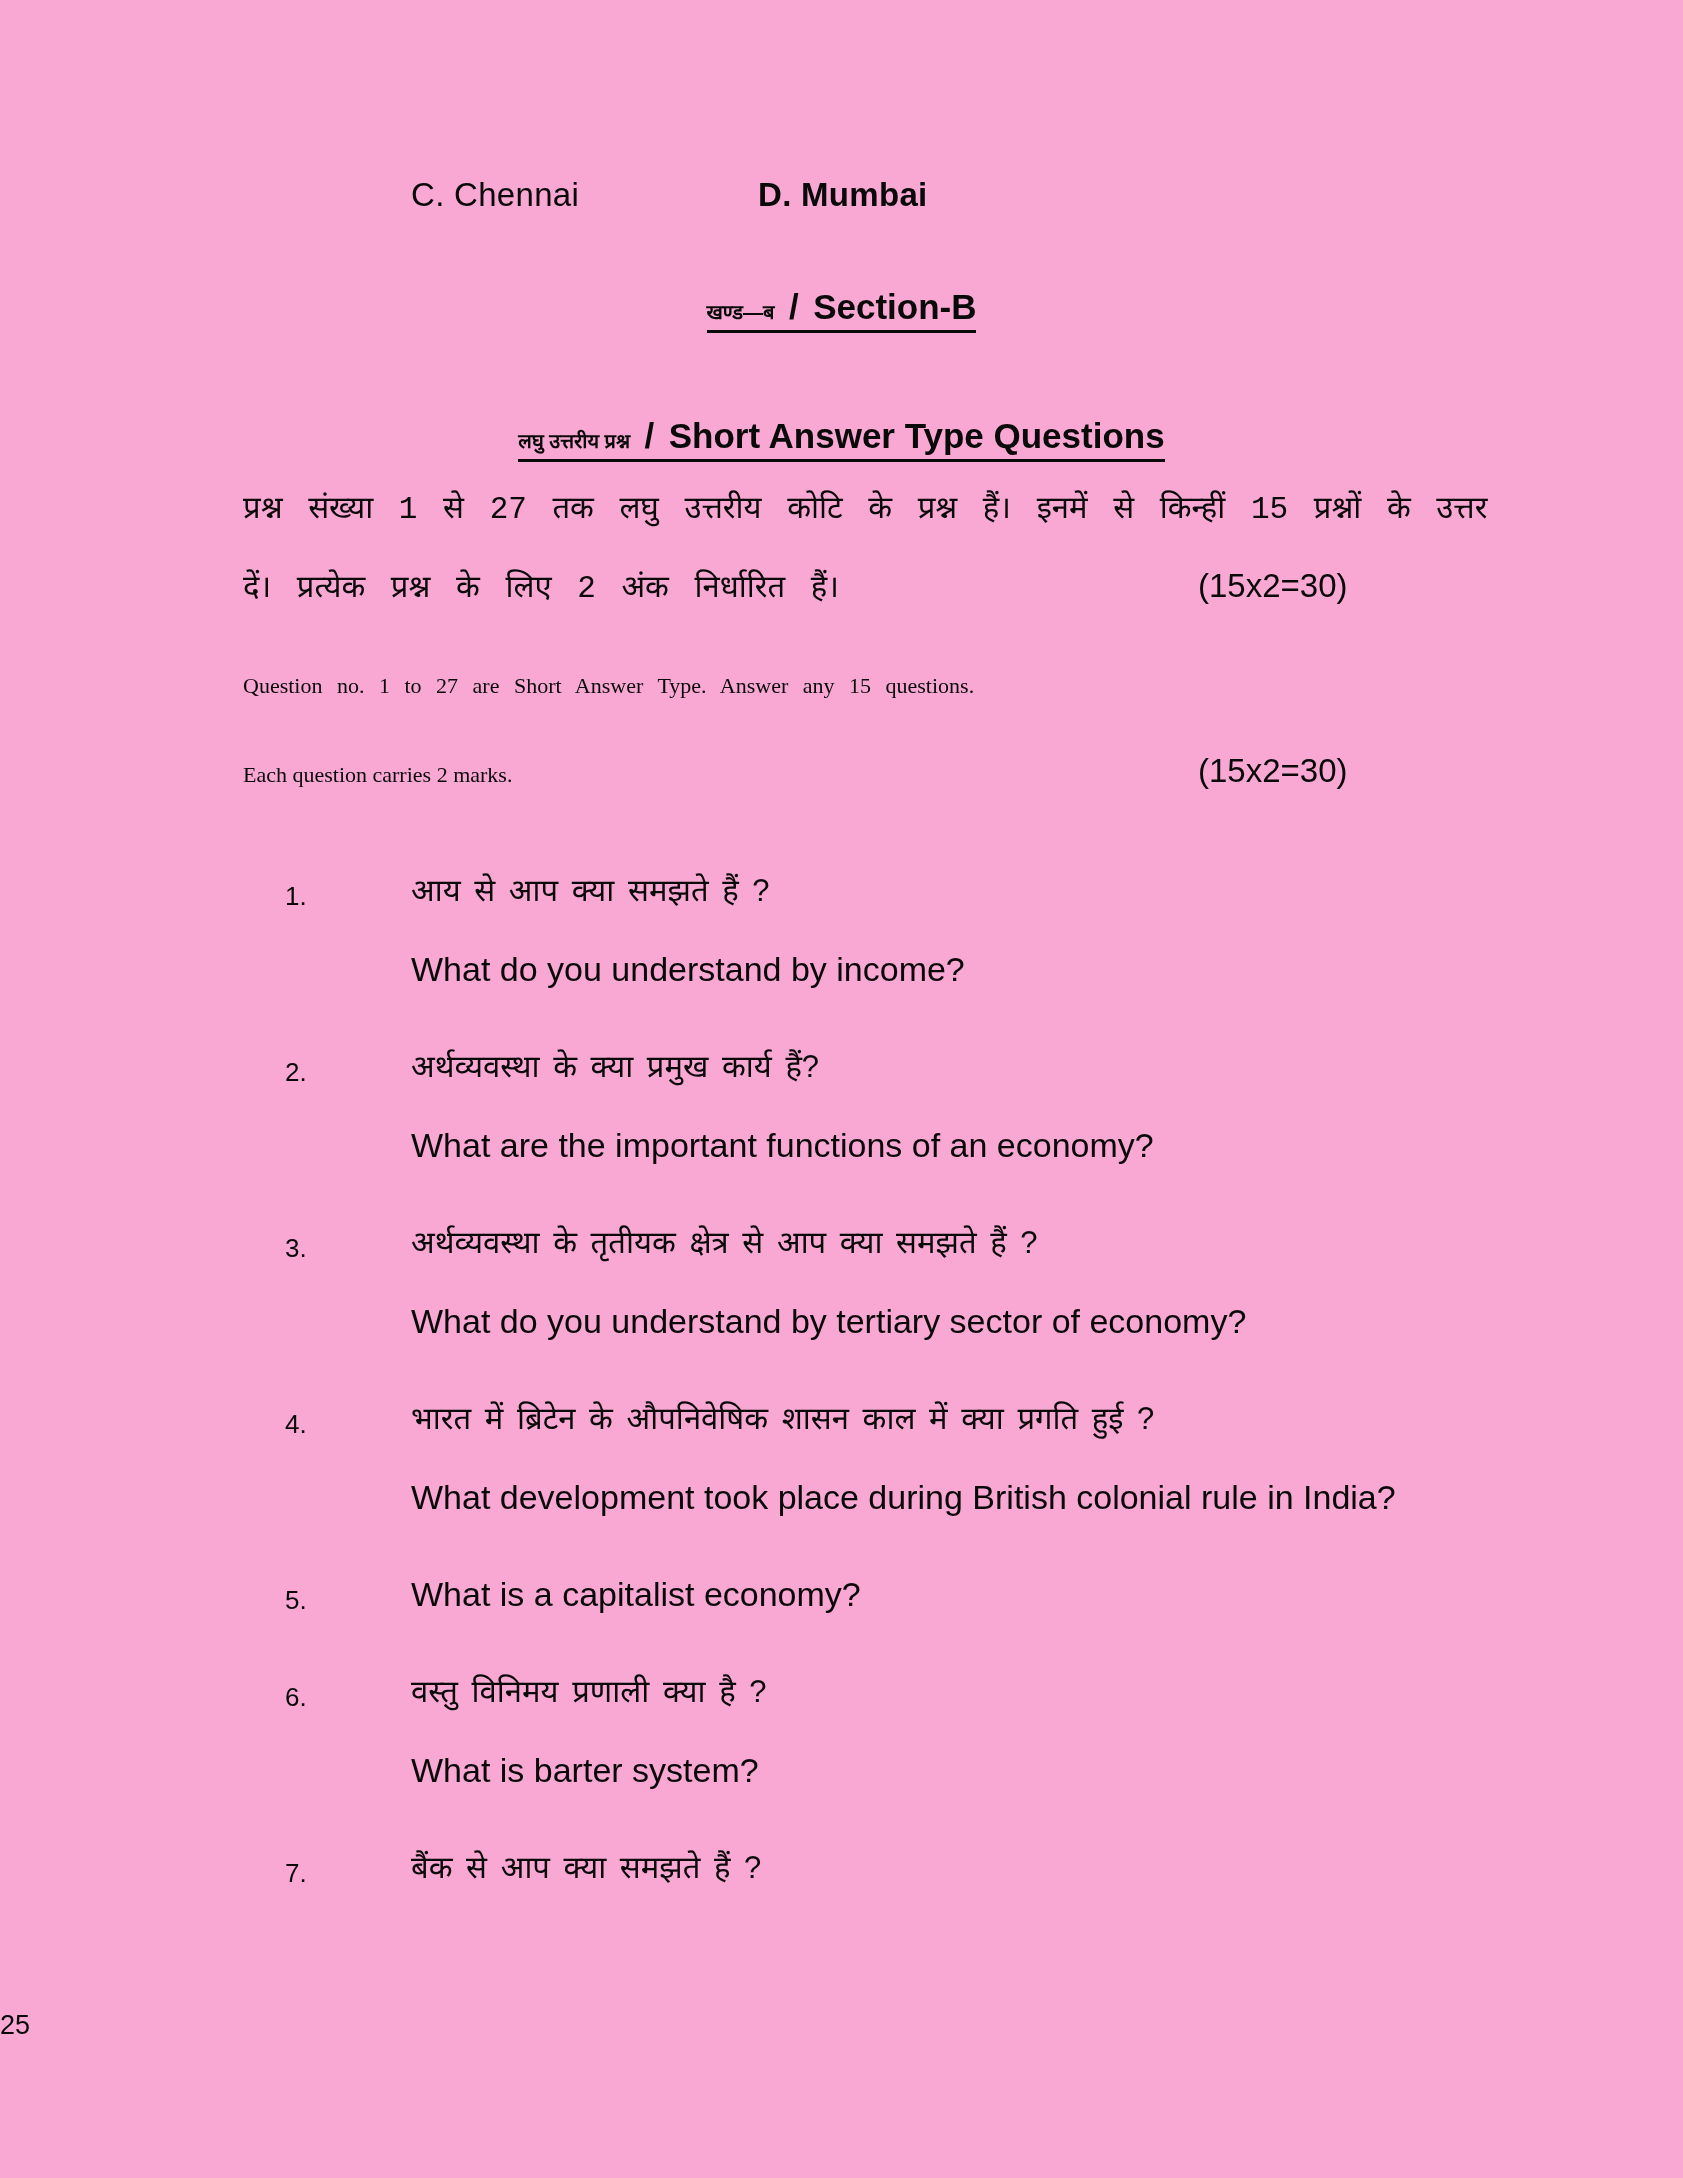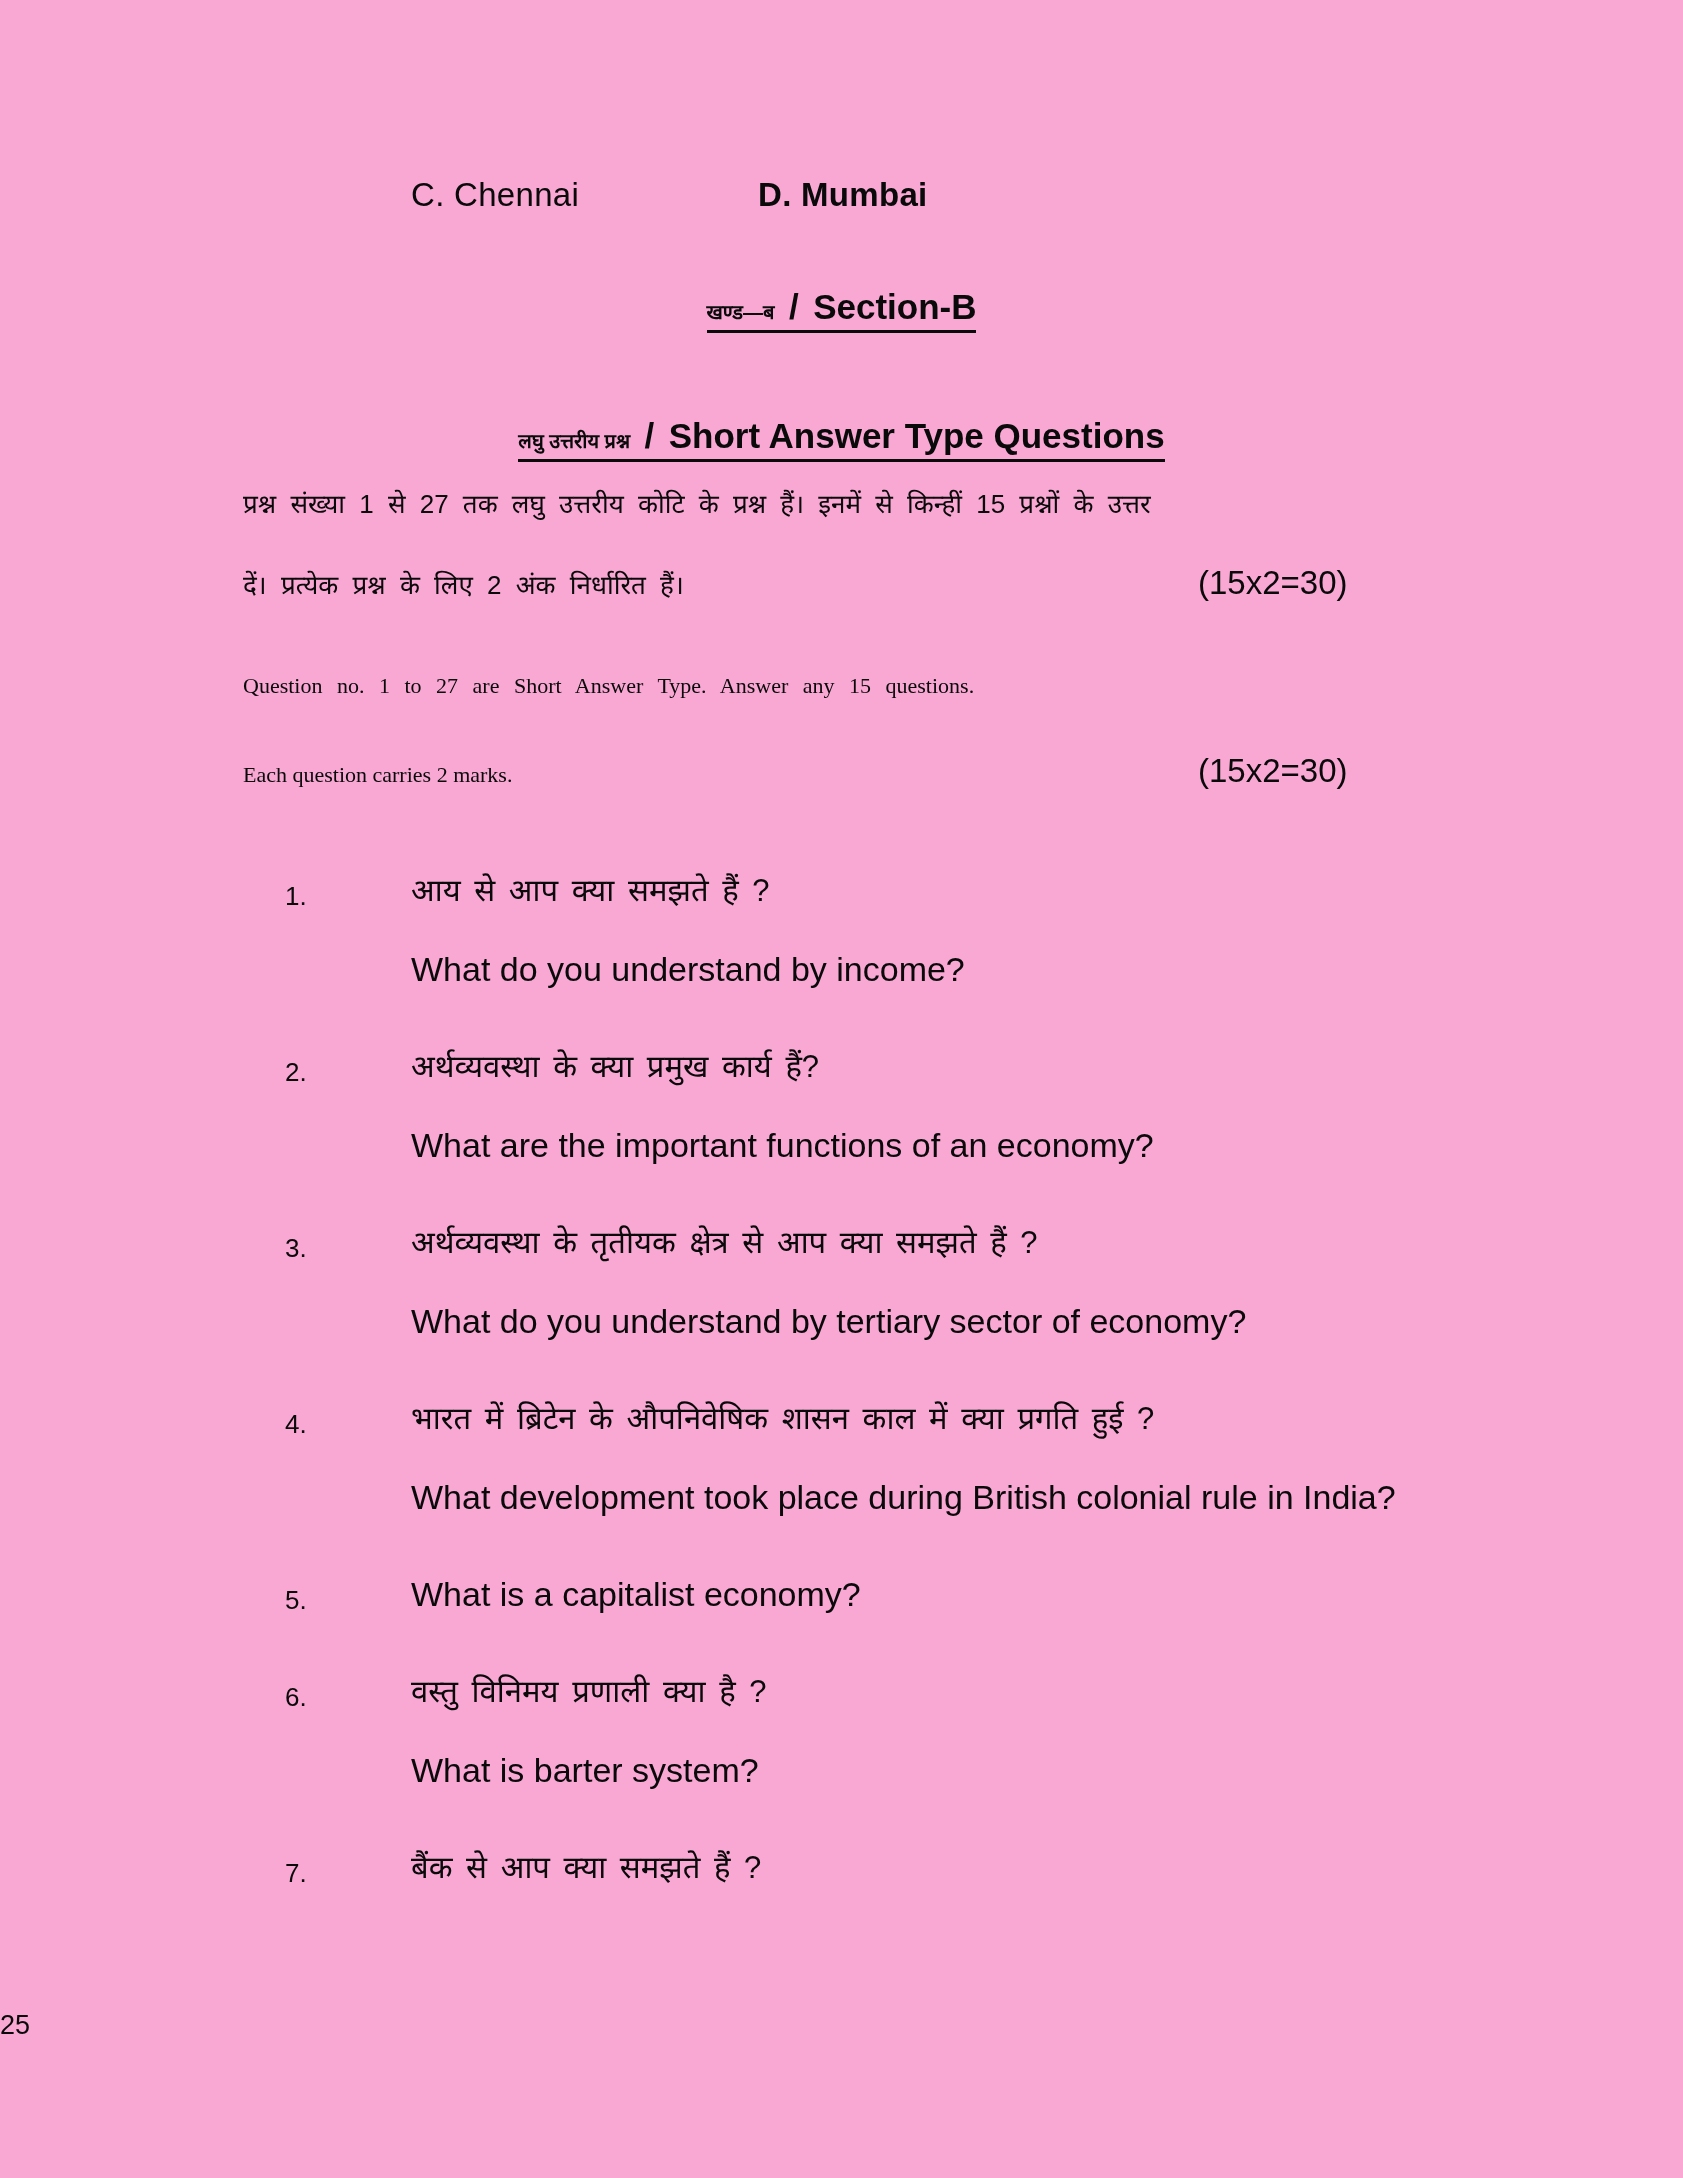--- a/index.html
+++ b/index.html
@@ -88,23 +88,24 @@
   .instr .marks {
     flex: 0 0 auto;
     width: 248px;
     text-align: left;
     padding-left: 40px;
   }
 
   
   #instr-hindi { top: 485px; }
   #instr-hindi .text {
-    font-size: 26px;
+    font-size: 31px;
     word-spacing: 7px;
     white-space: nowrap;
+    font-family: Liberation Mono, monospace;
   }
   #instr-hindi .marks { font-size: 33px; }
 
   
   #instr-english { top: 673px; }
   #instr-english .text {
     font-size: 22px;
     white-space: nowrap;
     font-family: Liberation Serif, serif;
   }

